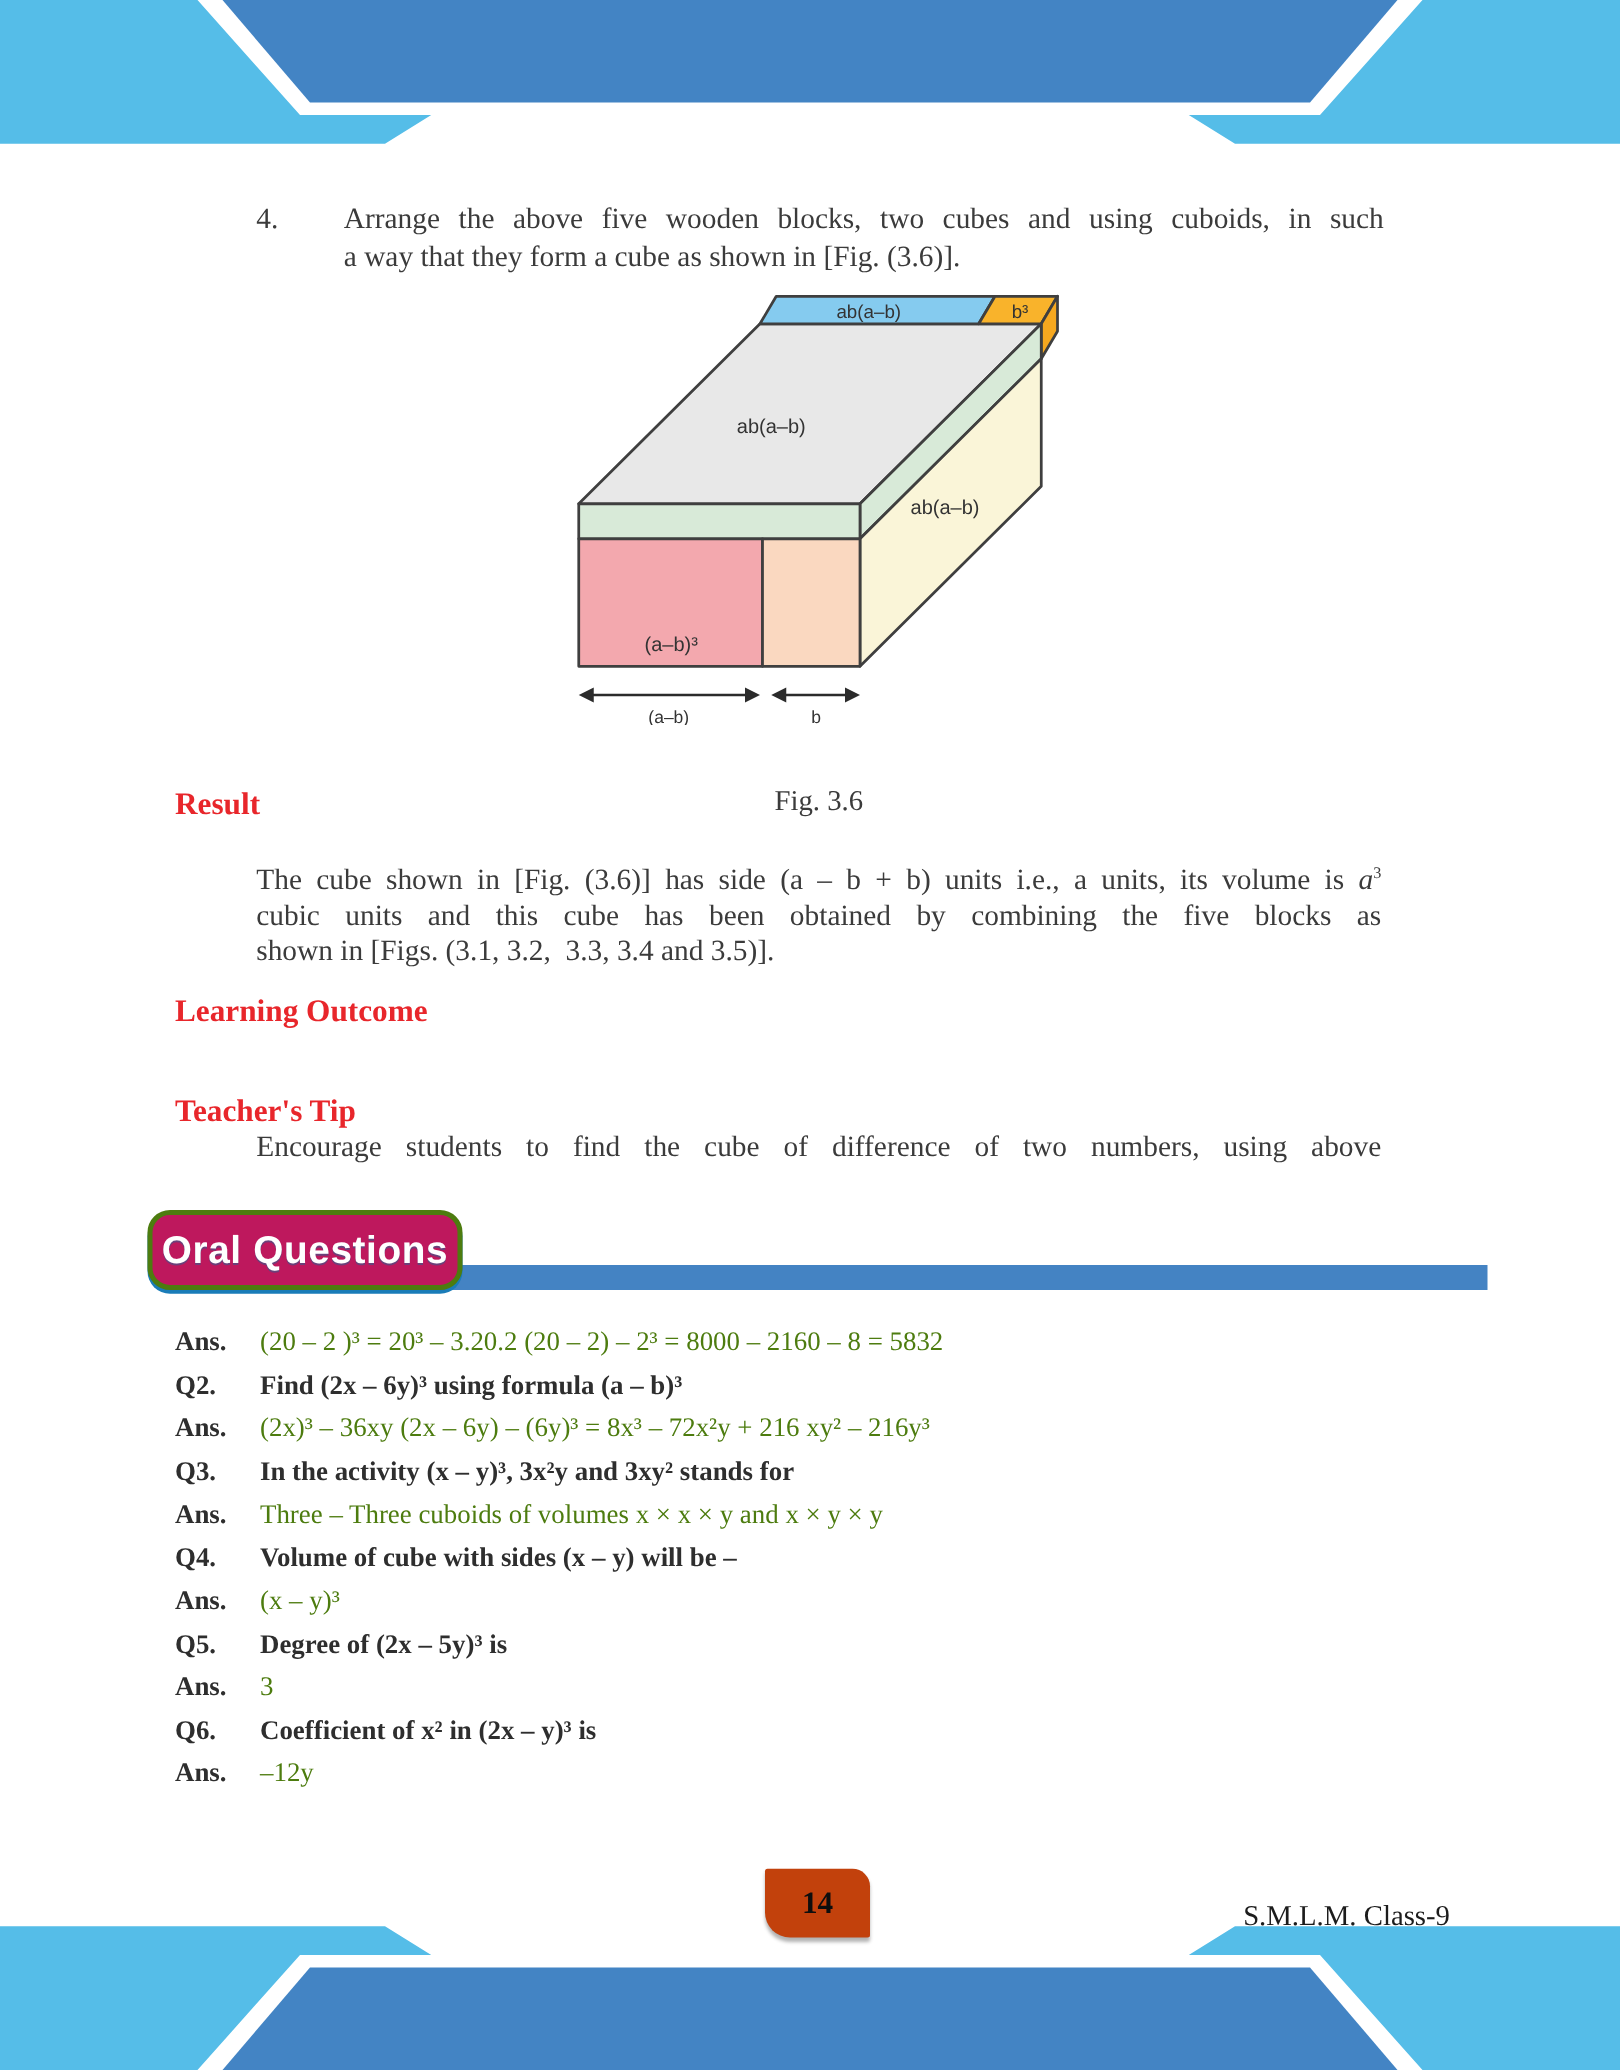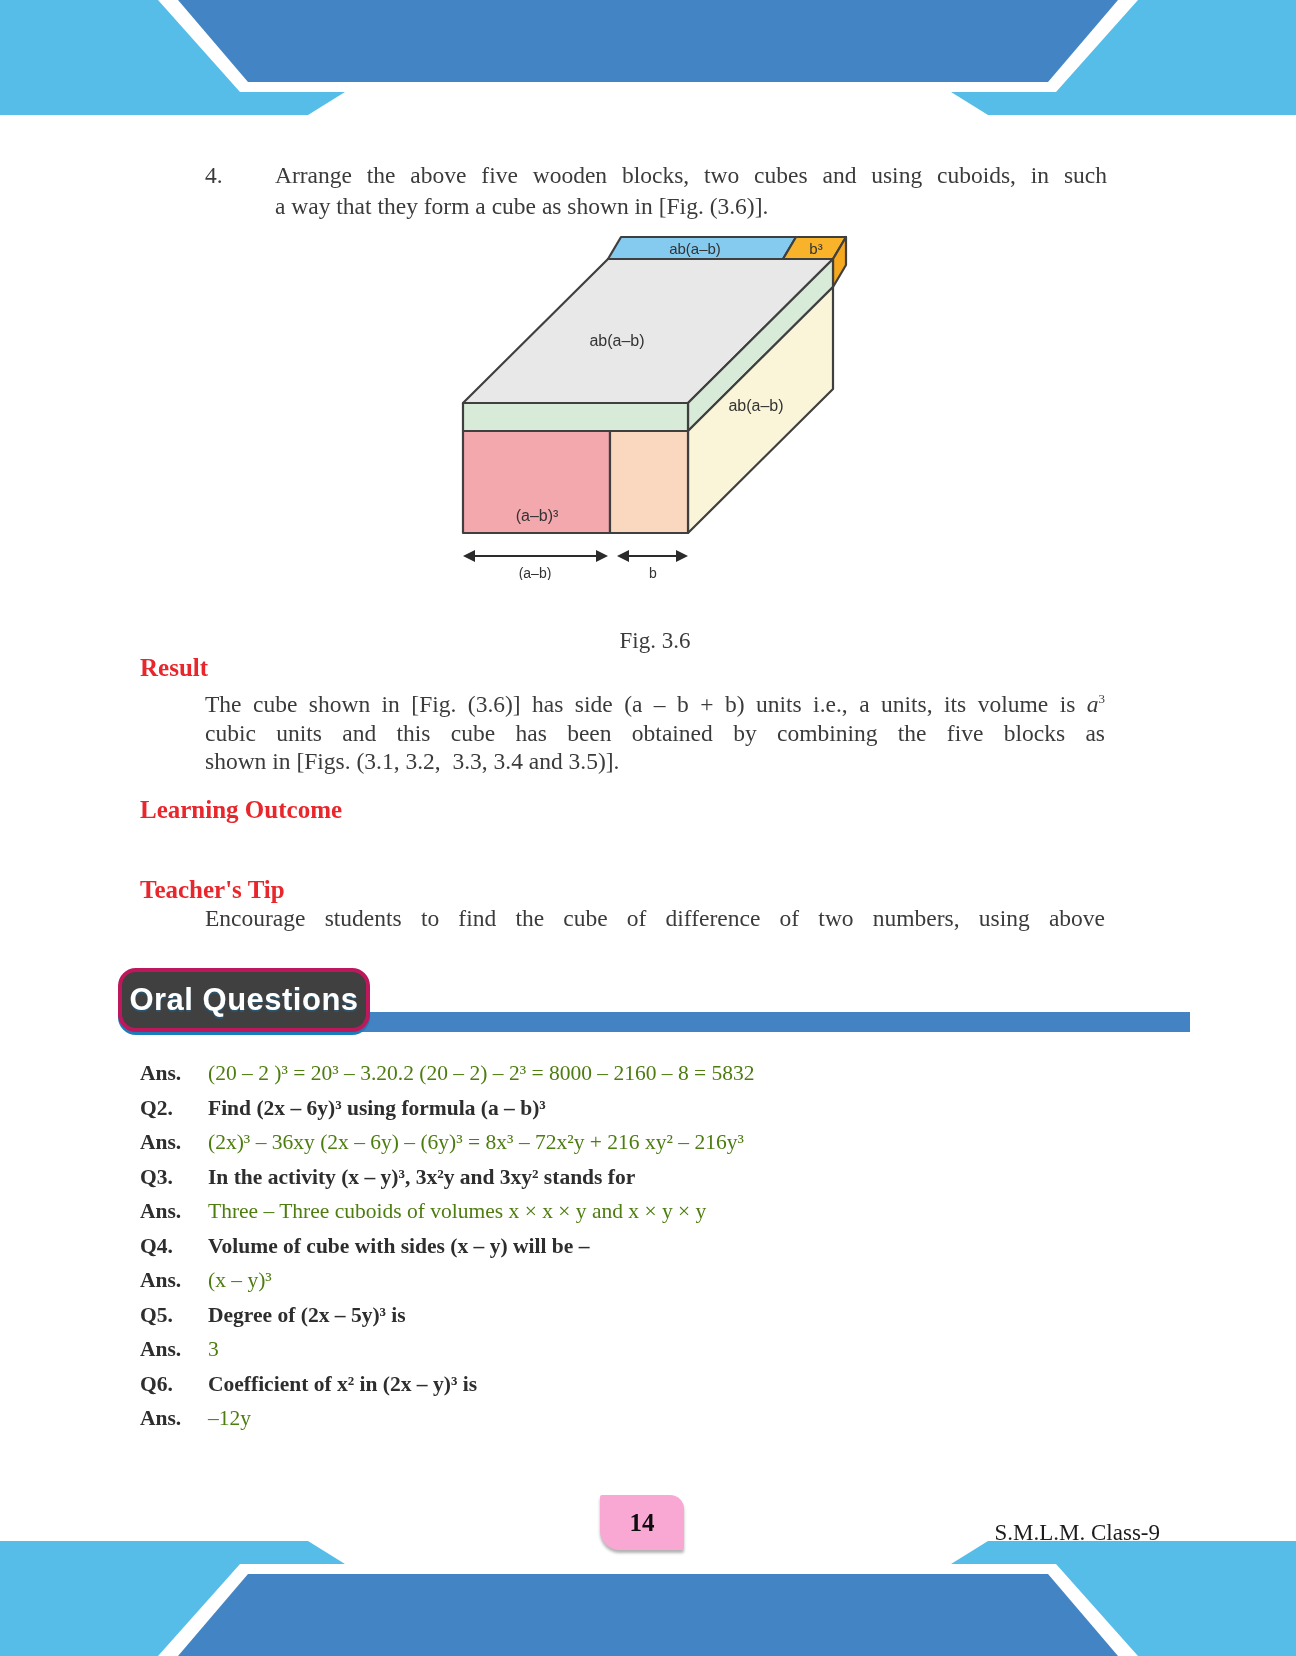--- a/index.html
+++ b/index.html
@@ -9,34 +9,34 @@
   svg{display:block;}
   
   .para-line{font-size:23.5px;line-height:31px;white-space:nowrap;}
   .jl{white-space:normal;text-align:justify;text-align-last:justify;}
   .red-head{font-size:25px;font-weight:bold;color:#e8262b;font-family:"Liberation Serif",serif;}
   .caption{font-size:23px;color:#3b3b3b;}
   sup.v{font-size:13px;vertical-align:super;line-height:0;}
   i.v{font-style:italic;}
   
   .oq-bar{background:#4483c3;}
-  .oq-badge{background:#404040;border:4px solid #be185d;border-radius:18px;
+  .oq-badge{background:#be185d;border:4px solid #4d7c0f;border-radius:18px;
             box-shadow:0 3px 0 #1a7cb8;display:flex;align-items:center;justify-content:center;}
   .oq-badge span{font-family:"Liberation Sans",sans-serif;font-weight:bold;font-size:31px;color:#ffffff;
                  text-shadow:0 2px 0 rgba(23,104,152,.5);letter-spacing:.5px;}
   
   .qa-row{display:flex;margin-bottom:12px;font-size:21.5px;line-height:22.5px;}
   .qa-label{width:68px;flex:0 0 68px;font-weight:bold;color:#2e2e2e;}
   .qa-text{color:#4d7c0f;white-space:nowrap;}
   .qa-row.q .qa-text{font-weight:bold;color:#2e2e2e;}
   
   .figlab{font-family:"Liberation Sans",sans-serif;fill:#333333;}
   
-  .pagenum{background:#f9a8d4;border-radius:2px 14px 2px 20px;box-shadow:0 3px 3px rgba(0,0,0,.3);
-           display:flex;align-items:center;justify-content:center;font-weight:bold;font-size:25px;color:#0e0e0e;}
+  .pagenum{background:#c2410c;border-radius:2px 14px 2px 20px;box-shadow:0 3px 3px rgba(0,0,0,.3);
+           display:flex;align-items:center;justify-content:center;font-weight:bold;font-size:25px;color:#0e0e0e;margin-left:12px;}
   .imprint{font-size:23px;color:#1c1c1c;}
   .tip-dot{display:inline-block;margin-left:515px;}
 </style>
 </head>
 <body>
 
 <div id="page">
 
   <svg class="abs" style="left:0;top:0;" width="1296" height="120" viewBox="0 0 1296 120">
     <polygon points="0,0 158,0 240,92 345,92 308,115 0,115" fill="#55bde8"></polygon>
@@ -80,21 +80,21 @@
       <text x="172" y="118" font-size="16" text-anchor="middle">ab(a–b)</text>
       <text x="311" y="183" font-size="16" text-anchor="middle">ab(a–b)</text>
       <text x="92" y="293" font-size="16" text-anchor="middle">(a–b)³</text>
       <text x="90" y="350" font-size="14" text-anchor="middle">(a–b)</text>
       <text x="208" y="350" font-size="14" text-anchor="middle">b</text>
     </g>
   </svg>
 
   <div class="abs caption" style="left:205px;top:628px;width:900px;text-align:center;">Fig. 3.6</div>
 
-  <div class="abs red-head" style="left:140px;top:654px;">Result</div>
+  <div class="abs red-head" style="left:140px;top:630px;">Result</div>
   <div class="abs" style="left:205px;top:690px;width:900px;">
     <div class="para-line jl" style="line-height:28.5px;"><span>The cube shown in [Fig. (3.6)] has side (a – b + b) units i.e., a units, its volume is </span><i class="v">a</i><sup class="v">3</sup></div>
     <div class="para-line jl" style="line-height:28.5px;">cubic units and this cube has been obtained by combining the five blocks as</div>
     <div class="para-line" style="line-height:28.5px;">shown in [Figs. (3.1, 3.2,&nbsp; 3.3, 3.4 and 3.5)].</div>
   </div>
 
   <div class="abs red-head" style="left:140px;top:796px;">Learning Outcome</div>
 
   <div class="abs red-head" style="left:140px;top:876px;">Teacher's Tip</div>
   <div class="abs" style="left:205px;top:904px;width:900px;">

